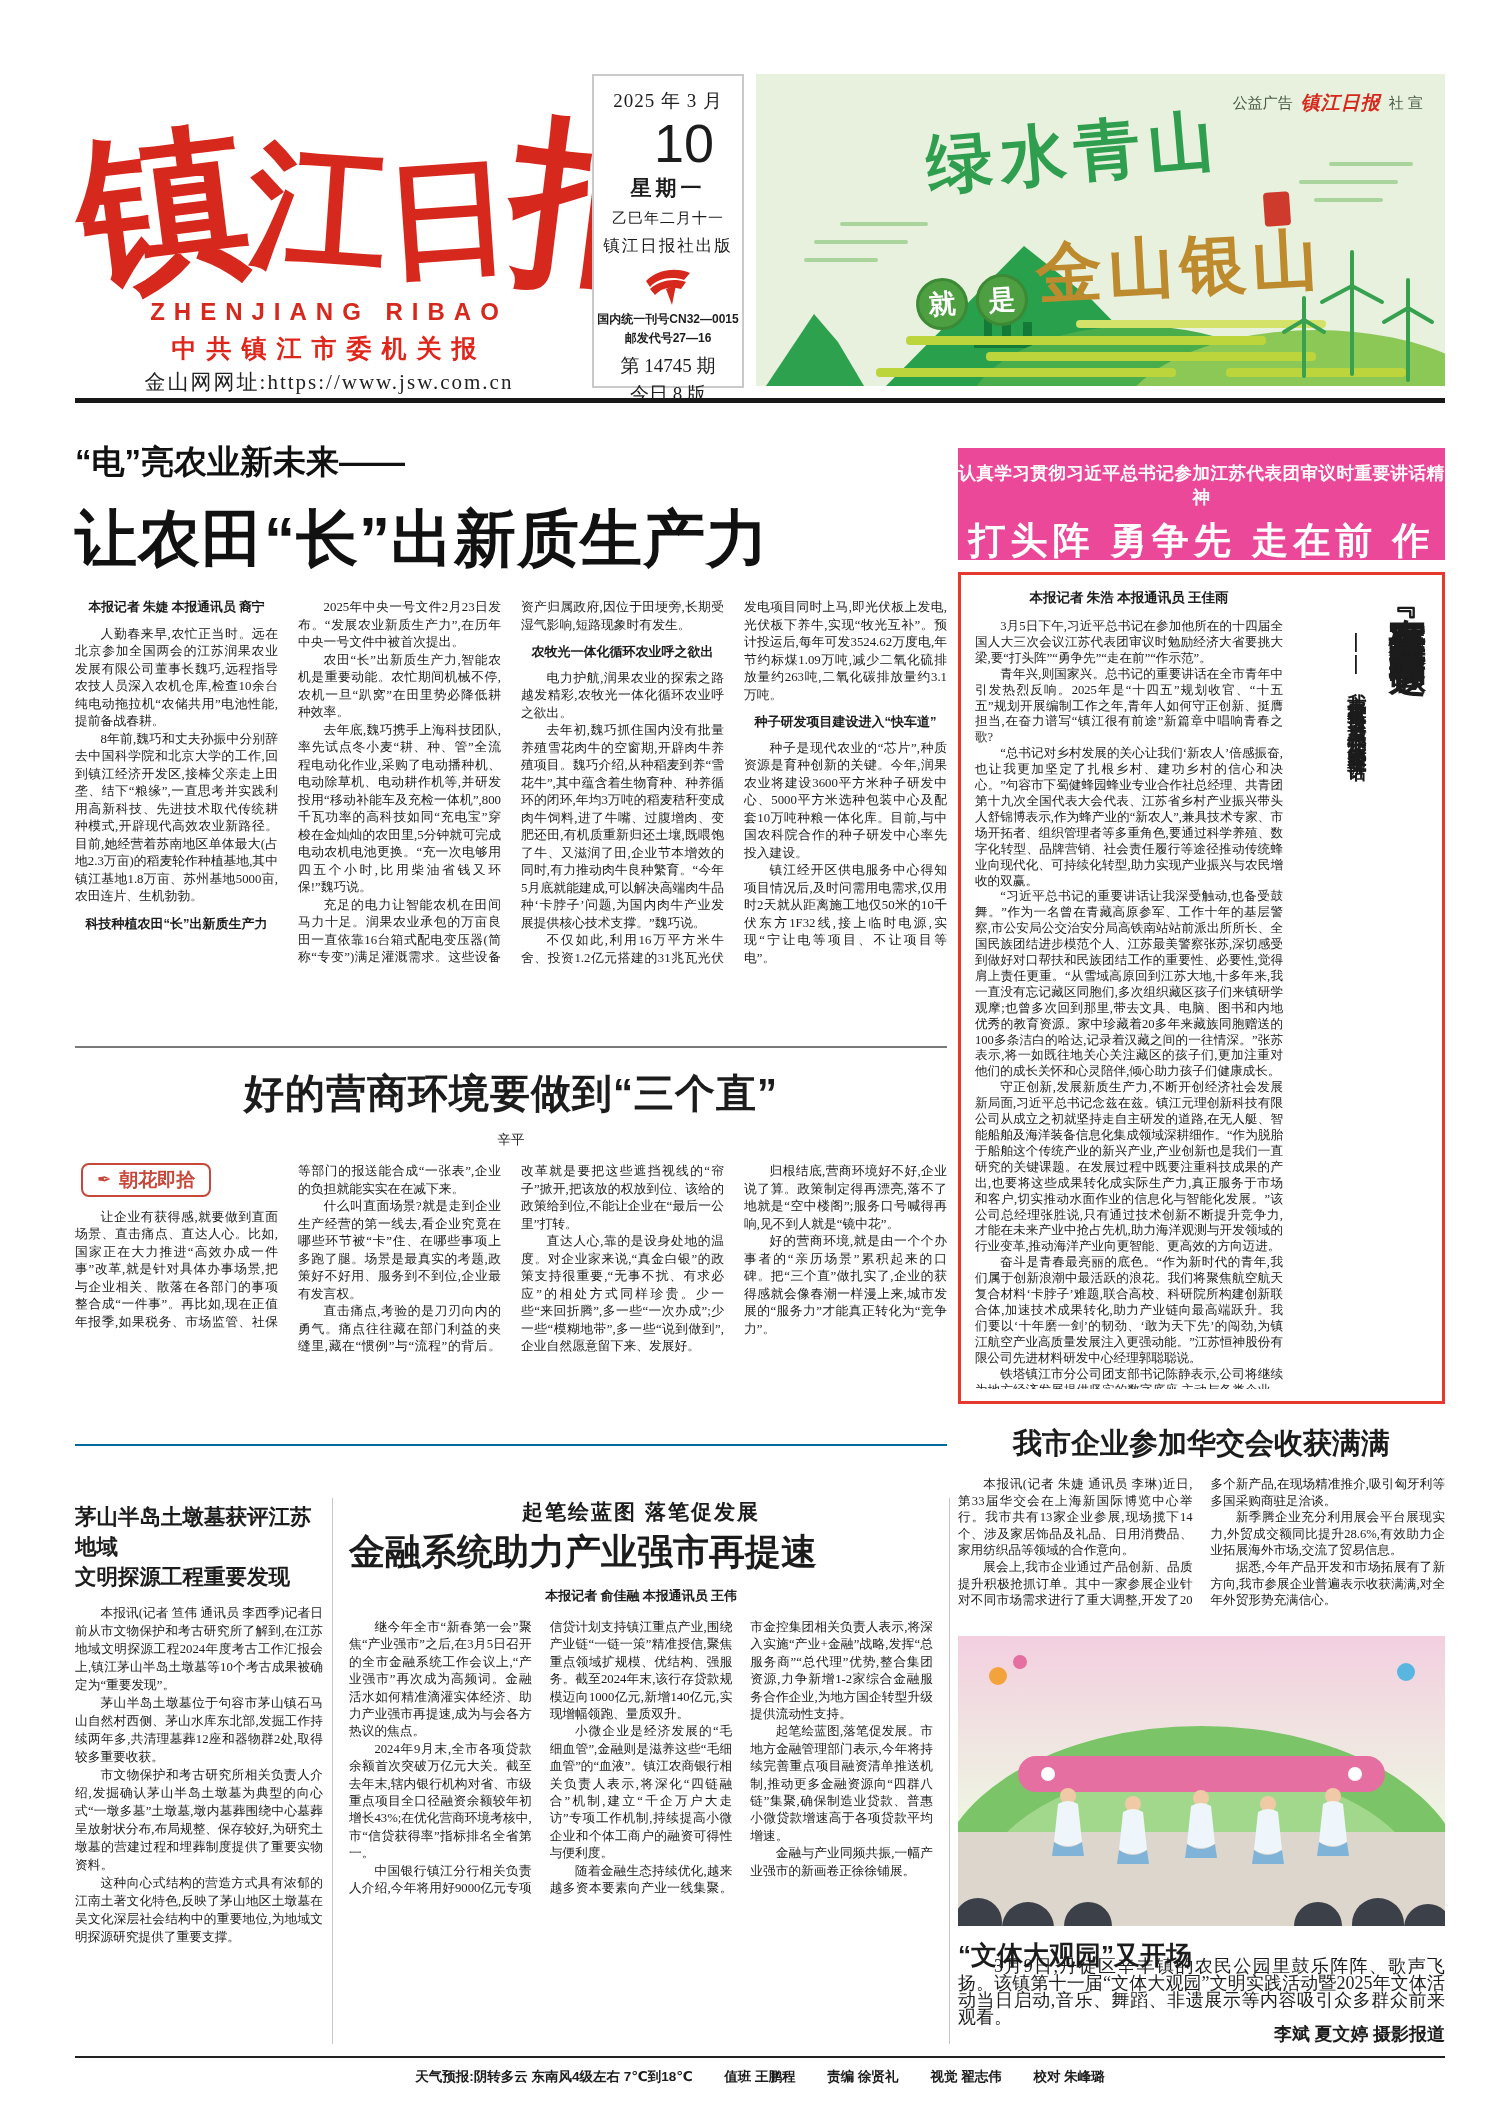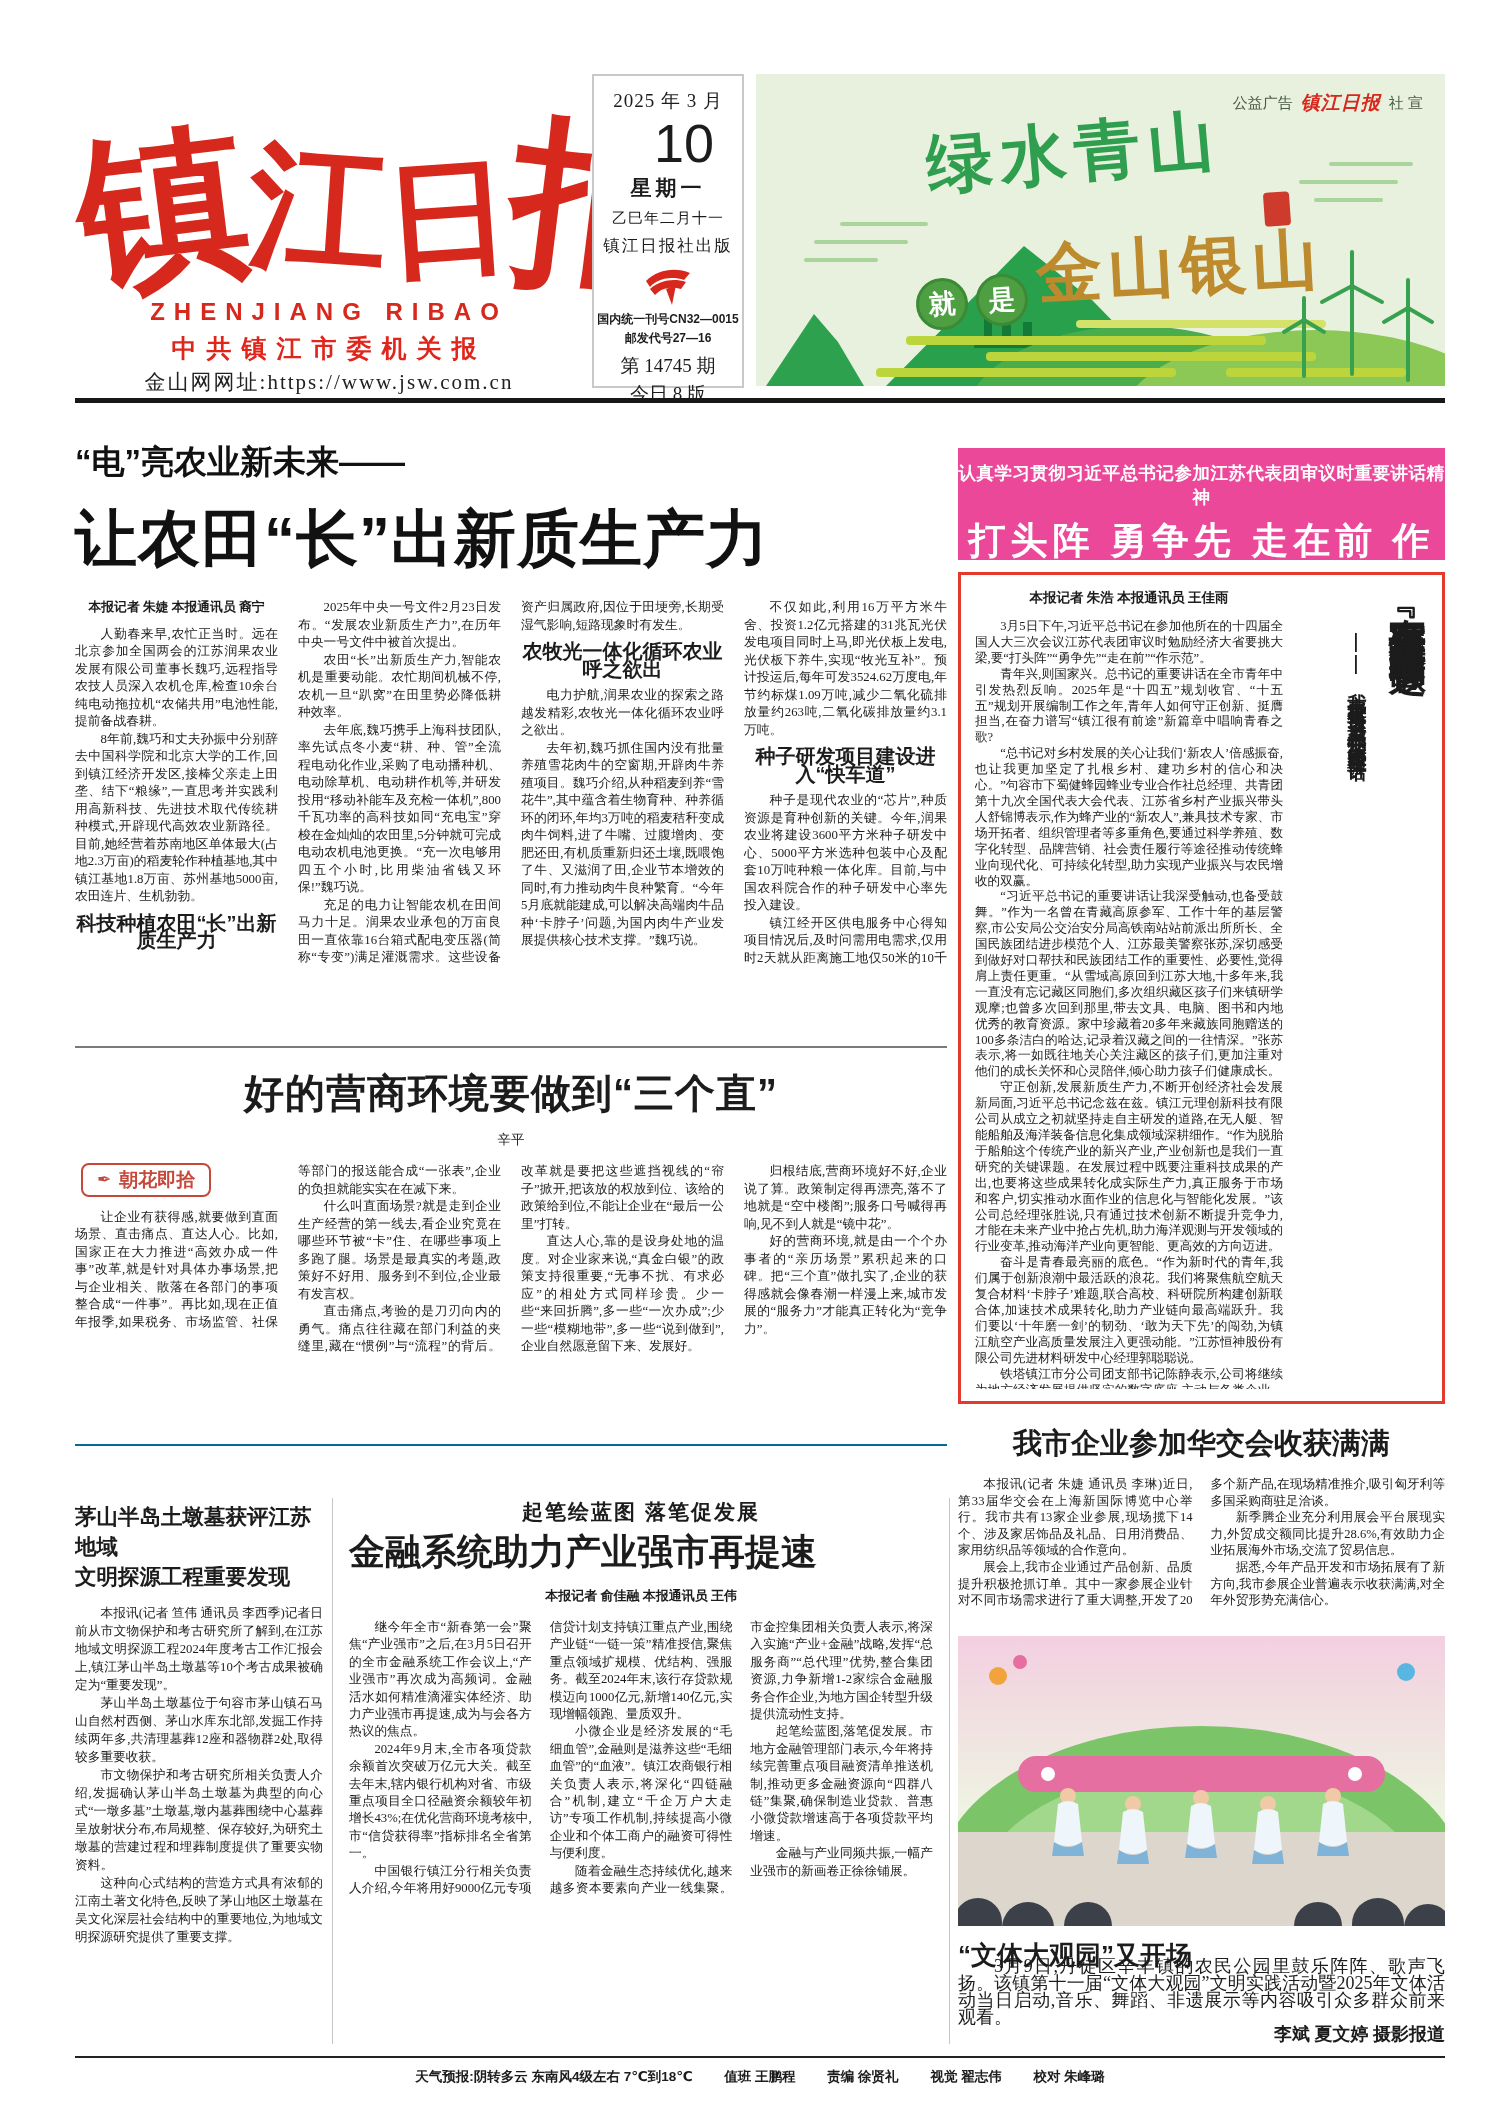--- a/index.html
+++ b/index.html
@@ -51,21 +51,21 @@
   p.story{margin:0;text-indent:2em;}
   .jtext{text-align:justify;}
   .byline{text-align:center;font-weight:700;text-indent:0;margin-bottom:9px;}
 
   
   .main-art{left:75px;top:440px;width:872px;}
   .main-kicker{font-weight:700;font-size:33px;color:#111;}
   .main-headline{font-weight:900;font-size:62px;letter-spacing:1px;margin-top:12px;color:#111;}
   .main-cols{margin-top:18px;height:382px;column-count:4;column-gap:20px;overflow:hidden;
              font-size:12.8px;line-height:17.5px;}
-  .subhead{font-family:"Liberation Sans","DejaVu Sans",sans-serif;font-weight:700;font-size:20px;
+  .subhead{font-family:"Liberation Sans","DejaVu Sans",sans-serif;font-weight:700;font-size:13px;
            text-align:center;text-indent:0;margin:9px 0;}
 
   
   .red-banner{left:958px;top:448px;width:487px;height:112px;background:#ec4899;color:#fff;text-align:center;}
   .rb1{font-weight:700;font-size:17.5px;padding-top:13px;letter-spacing:.5px;}
   .rb2{font-weight:900;font-size:37px;letter-spacing:5px;margin-top:7px;}
 
   
   .youth-box{left:958px;top:572px;width:487px;height:832px;border:3px solid #e6392e;background:#fff;box-sizing:border-box;}
   .y-byline{position:absolute;left:14px;top:14px;width:308px;text-align:center;font-weight:700;font-size:13.5px;}

